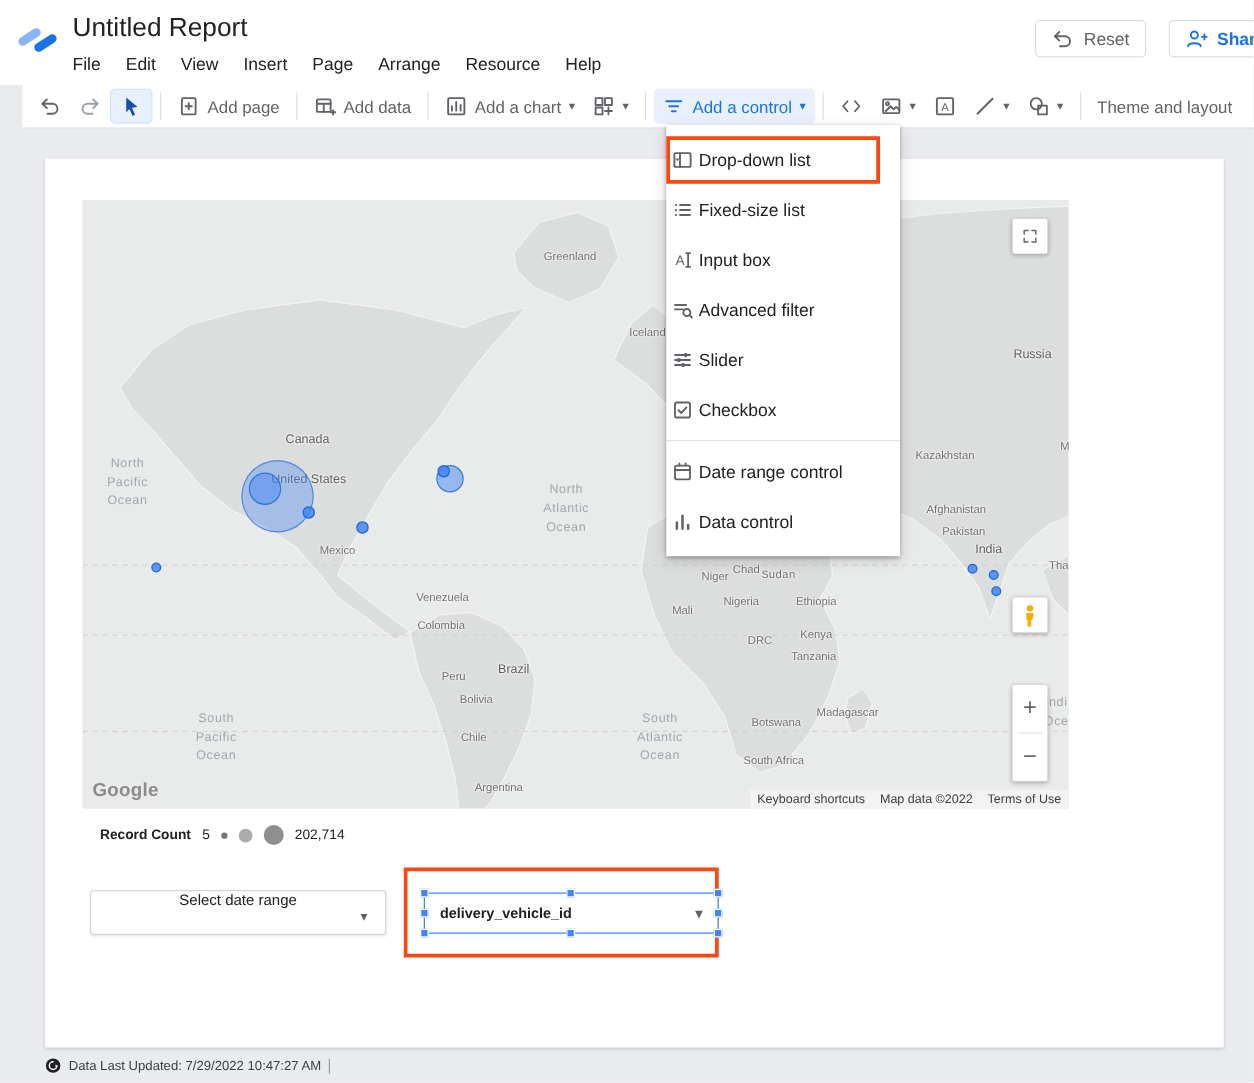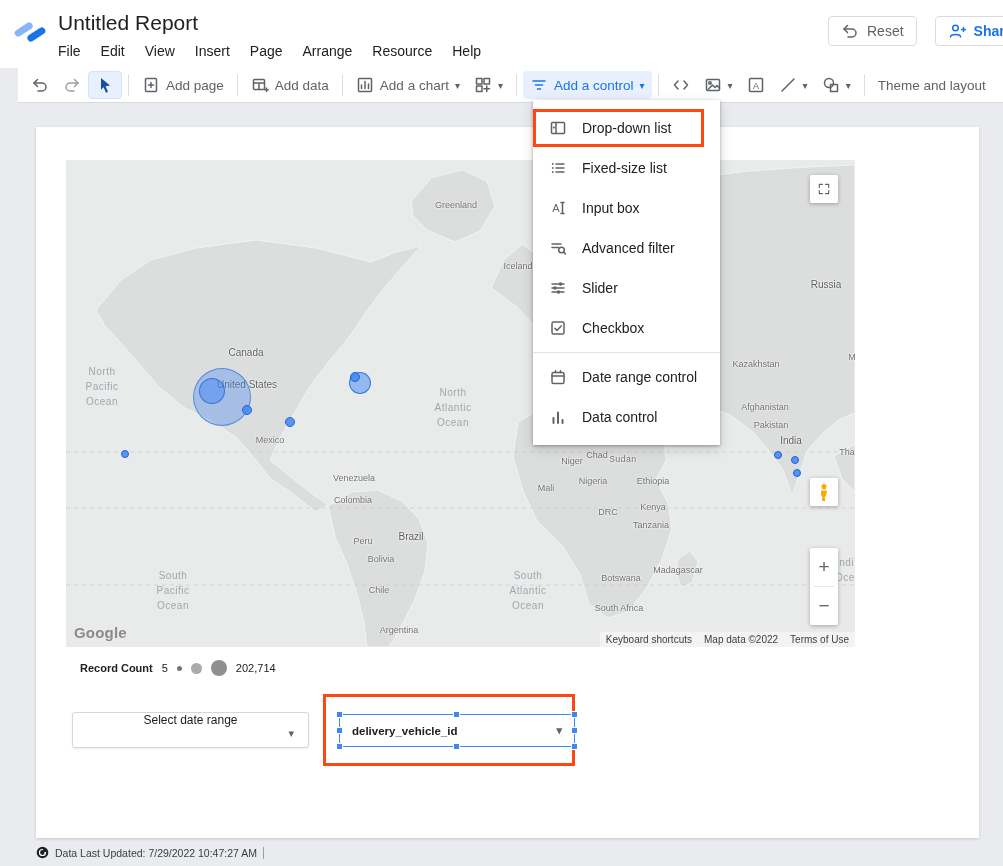--- a/index.html
+++ b/index.html
@@ -65,21 +65,21 @@
   .caret2 { margin-left:auto; font-size:11px; color:#5f6368; }
   .vehicle-wrap { position:absolute; left:287px; top:567px; width:252px; height:72px; border:3px solid var(--hl); }
   .vehicle-box { position:absolute; left:13px; top:17px; width:236px; height:33px; border:1px solid var(--bubble); background:#fff; display:flex; align-items:center; padding:0 12px; font-size:11.5px; font-weight:bold; color:#202124; }
   .handle { position:absolute; width:7px; height:7px; background:var(--bubble); border:1px solid #fff; }
   .h-tl{left:-4px;top:-4px} .h-tc{left:calc(50% - 4px);top:-4px} .h-tr{right:-4px;top:-4px}
   .h-ml{left:-4px;top:calc(50% - 4px)} .h-mr{right:-4px;top:calc(50% - 4px)}
   .h-bl{left:-4px;bottom:-4px} .h-bc{left:calc(50% - 4px);bottom:-4px} .h-br{right:-4px;bottom:-4px}
 
   
   .menu-panel { position:absolute; left:533px; top:100px; width:187px; background:#fff; box-shadow:0 1px 3px rgba(0,0,0,.3), 0 4px 12px rgba(0,0,0,.15); padding:8px 0; z-index:20; }
-  .mi { position:relative; display:flex; align-items:center; gap:15px; height:40px; padding:0 16px; font-size:14px; color:#202124; cursor:default; }
+  .mi { position:relative; display:flex; align-items:center; gap:4px; height:40px; padding:0 4px; font-size:14px; color:#202124; cursor:default; }
   .mico { color:#5f6368; flex:none; }
   .mico svg { display:block; width:18px; height:18px; }
   .mi.hl::after { content:''; position:absolute; left:0; right:16px; top:1px; bottom:1px; border:3px solid var(--hl); pointer-events:none; }
   .mdiv { height:1px; background:#e3e3e3; margin:4px 0; }
 
   
   .statusbar { position:absolute; left:36px; bottom:7px; display:flex; align-items:center; gap:6px; font-size:10.5px; color:#3c4043; }
   .statusbar .ico svg { width:13px; height:13px; }
   .sb-div { width:1px; height:12px; background:#9e9e9e; }
 </style>

